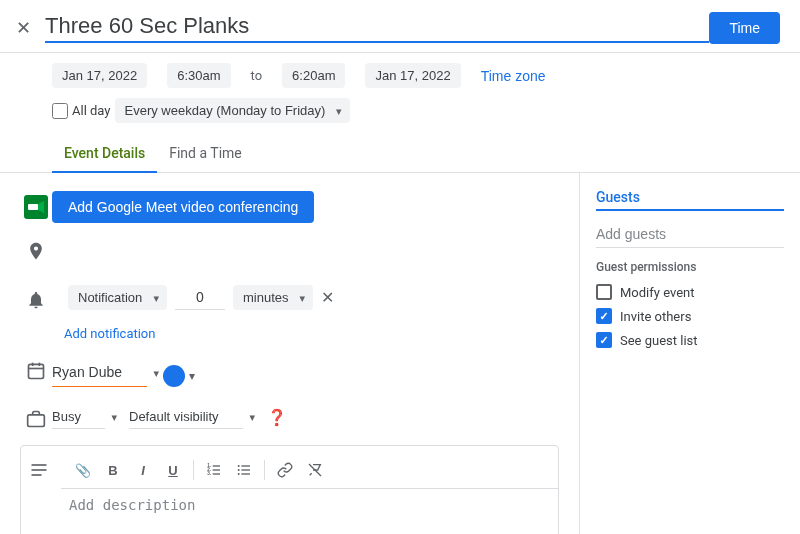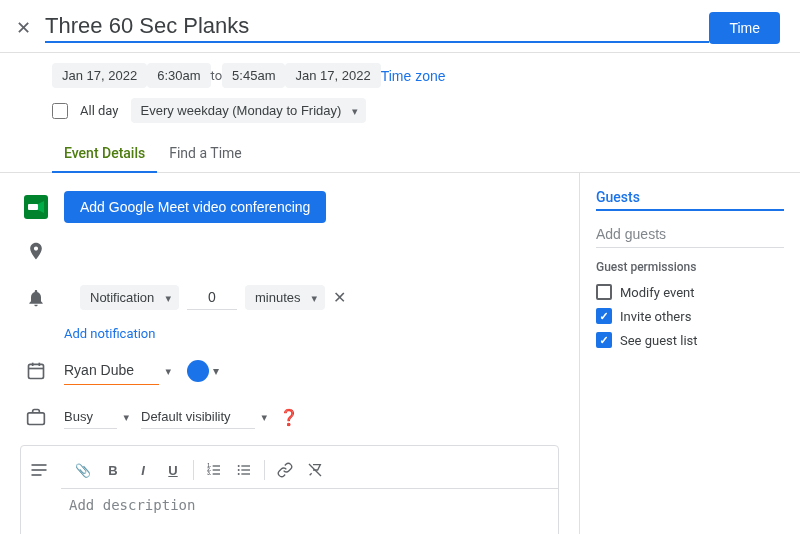--- a/index.html
+++ b/index.html
@@ -47,21 +47,21 @@
       font-size: 14px;
       font-weight: 500;
       cursor: pointer;
       margin-left: auto;
     }
 
     .date-row {
       display: flex;
       align-items: center;
       padding: 10px 20px 6px 52px;
-      gap: 0;
+      gap: 20px;
       flex-wrap: wrap;
     }
 
     .date-chip {
       background: #f1f3f4;
       border: none;
       border-radius: 4px;
       padding: 5px 10px;
       font-size: 13px;
       cursor: pointer;
@@ -79,21 +79,21 @@
       cursor: pointer;
       background: none;
       border: none;
       padding: 0;
     }
 
     .allday-row {
       display: flex;
       align-items: center;
       padding: 4px 20px 8px 52px;
-      gap: 12px;
+      gap: 4px;
     }
 
     .allday-checkbox {
       width: 16px;
       height: 16px;
       cursor: pointer;
     }
 
     .allday-label {
       font-size: 13px;
@@ -161,23 +161,22 @@
       border-right: 1px solid #e0e0e0;
     }
 
     .right-panel {
       width: 220px;
       padding: 16px;
     }
 
     .section-row {
       display: flex;
-      align-items: center;
+      align-items: flex-end;
       padding: 6px 0;
-      gap: 12px;
     }
 
     .row-icon {
       width: 32px;
       height: 32px;
       display: flex;
       align-items: center;
       justify-content: center;
       flex-shrink: 0;
     }
@@ -468,21 +467,21 @@
 <div class="top-bar">
   <span class="close-icon">✕</span>
   <input class="event-title" type="text" value="Three 60 Sec Planks" style="">
   <button class="save-button">Time</button>
 </div>
 
 <div class="date-row">
   <button class="date-chip">Jan 17, 2022</button>
   <button class="date-chip">6:30am</button>
   <span class="to-text">to</span>
-  <button class="date-chip">5:45am</button>
+  <button class="date-chip">6:20am</button>
   <button class="date-chip">Jan 17, 2022</button>
   <button class="timezone-link">Time zone</button>
 </div>
 
 <div class="allday-row">
   <input type="checkbox" class="allday-checkbox" style="">
   <span class="allday-label">All day</span>
   <div class="select-wrapper">
     <select class="recurrence-select">
       <option>Every weekday (Monday to Friday)</option>

